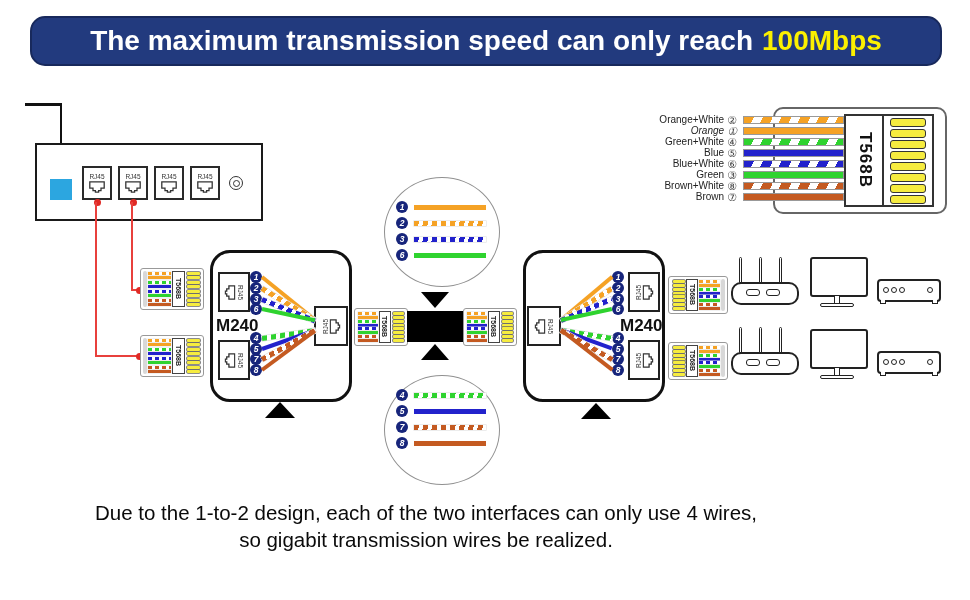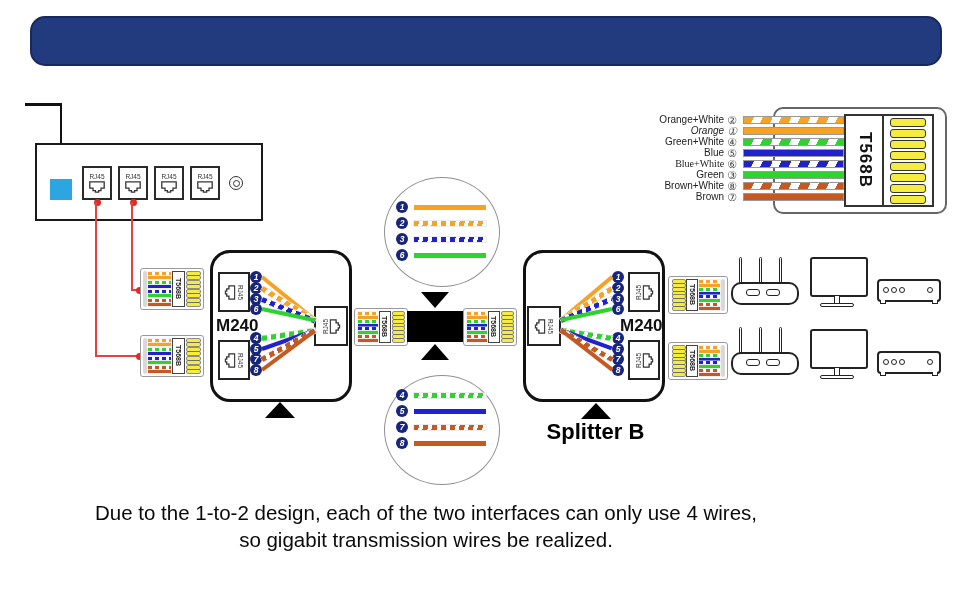--- a/index.html
+++ b/index.html
@@ -113,40 +113,42 @@
 
   
   .caption{position:absolute;left:0;top:499px;width:852px;text-align:center;color:#0a0a0a;font-size:20.5px;line-height:27px;}
 </style>
 </head>
 <body>
 
 <div id="stage">
 
   <div class="banner">
+    <span class="banner-text">The maximum transmission speed can only reach</span>
+    <span class="banner-hl">100Mbps</span>
   </div>
 
   <div>
     <div class="leg-row" style="left:597px;top:114px;">
         <span class="leg-name">Orange+White</span>
         <span class="leg-pin">②</span>
       </div>
     <div class="leg-row" style="left:597px;top:125px;font-style:italic;">
         <span class="leg-name">Orange</span>
         <span class="leg-pin">①</span>
       </div>
     <div class="leg-row" style="left:597px;top:136px;">
         <span class="leg-name">Green+White</span>
         <span class="leg-pin">④</span>
       </div>
     <div class="leg-row" style="left:597px;top:147px;">
         <span class="leg-name">Blue</span>
         <span class="leg-pin">⑤</span>
       </div>
-    <div class="leg-row" style="left:597px;top:158px;font-family:Liberation Serif, serif;">
+    <div class="leg-row" style="left:597px;top:158px;">
         <span class="leg-name">Blue+White</span>
         <span class="leg-pin">⑥</span>
       </div>
     <div class="leg-row" style="left:597px;top:169px;align-items:center;">
         <span class="leg-name">Green</span>
         <span class="leg-pin">③</span>
       </div>
     <div class="leg-row" style="left:597px;top:180px;">
         <span class="leg-name">Brown+White</span>
         <span class="leg-pin">⑧</span>
@@ -439,21 +441,20 @@
   <div class="wire c-os" style="left:561px;top:318px;width:67px;transform:rotate(-40.1deg);"></div>
   <div class="wire dash c-od" style="left:561px;top:318px;width:60px;transform:rotate(-32.1deg);"></div>
   <div class="wire dash c-bd" style="left:561px;top:318px;width:55px;transform:rotate(-22.9deg);"></div>
   <div class="wire c-gs" style="left:561px;top:318px;width:52px;transform:rotate(-12.2deg);"></div>
   <div class="wire dash c-gd" style="left:561px;top:328px;width:52px;transform:rotate(8.9deg);"></div>
   <div class="wire c-bs" style="left:561px;top:328px;width:54px;transform:rotate(19.9deg);"></div>
   <div class="wire dash c-nd" style="left:561px;top:328px;width:59px;transform:rotate(29.6deg);"></div>
   <div class="wire c-ns" style="left:561px;top:328px;width:65px;transform:rotate(37.8deg);"></div>
 
   <div class="tri-up" style="left:581px;top:403px;border-left-width:15px;border-right-width:15px;"></div>
-  <div class="split-cap" style="left:513px;top:419px;">Splitter B</div>
 
   <div class="plug mirror" style="left:668px;top:276px;width:60px;height:38px;">
     <div class="plug-boot"></div>
     <div class="plug-wires">
         <span class="pw-od"></span>
         <span class="pw-os"></span>
         <span class="pw-gd"></span>
         <span class="pw-bs"></span>
         <span class="pw-bd"></span>
         <span class="pw-gs"></span>

